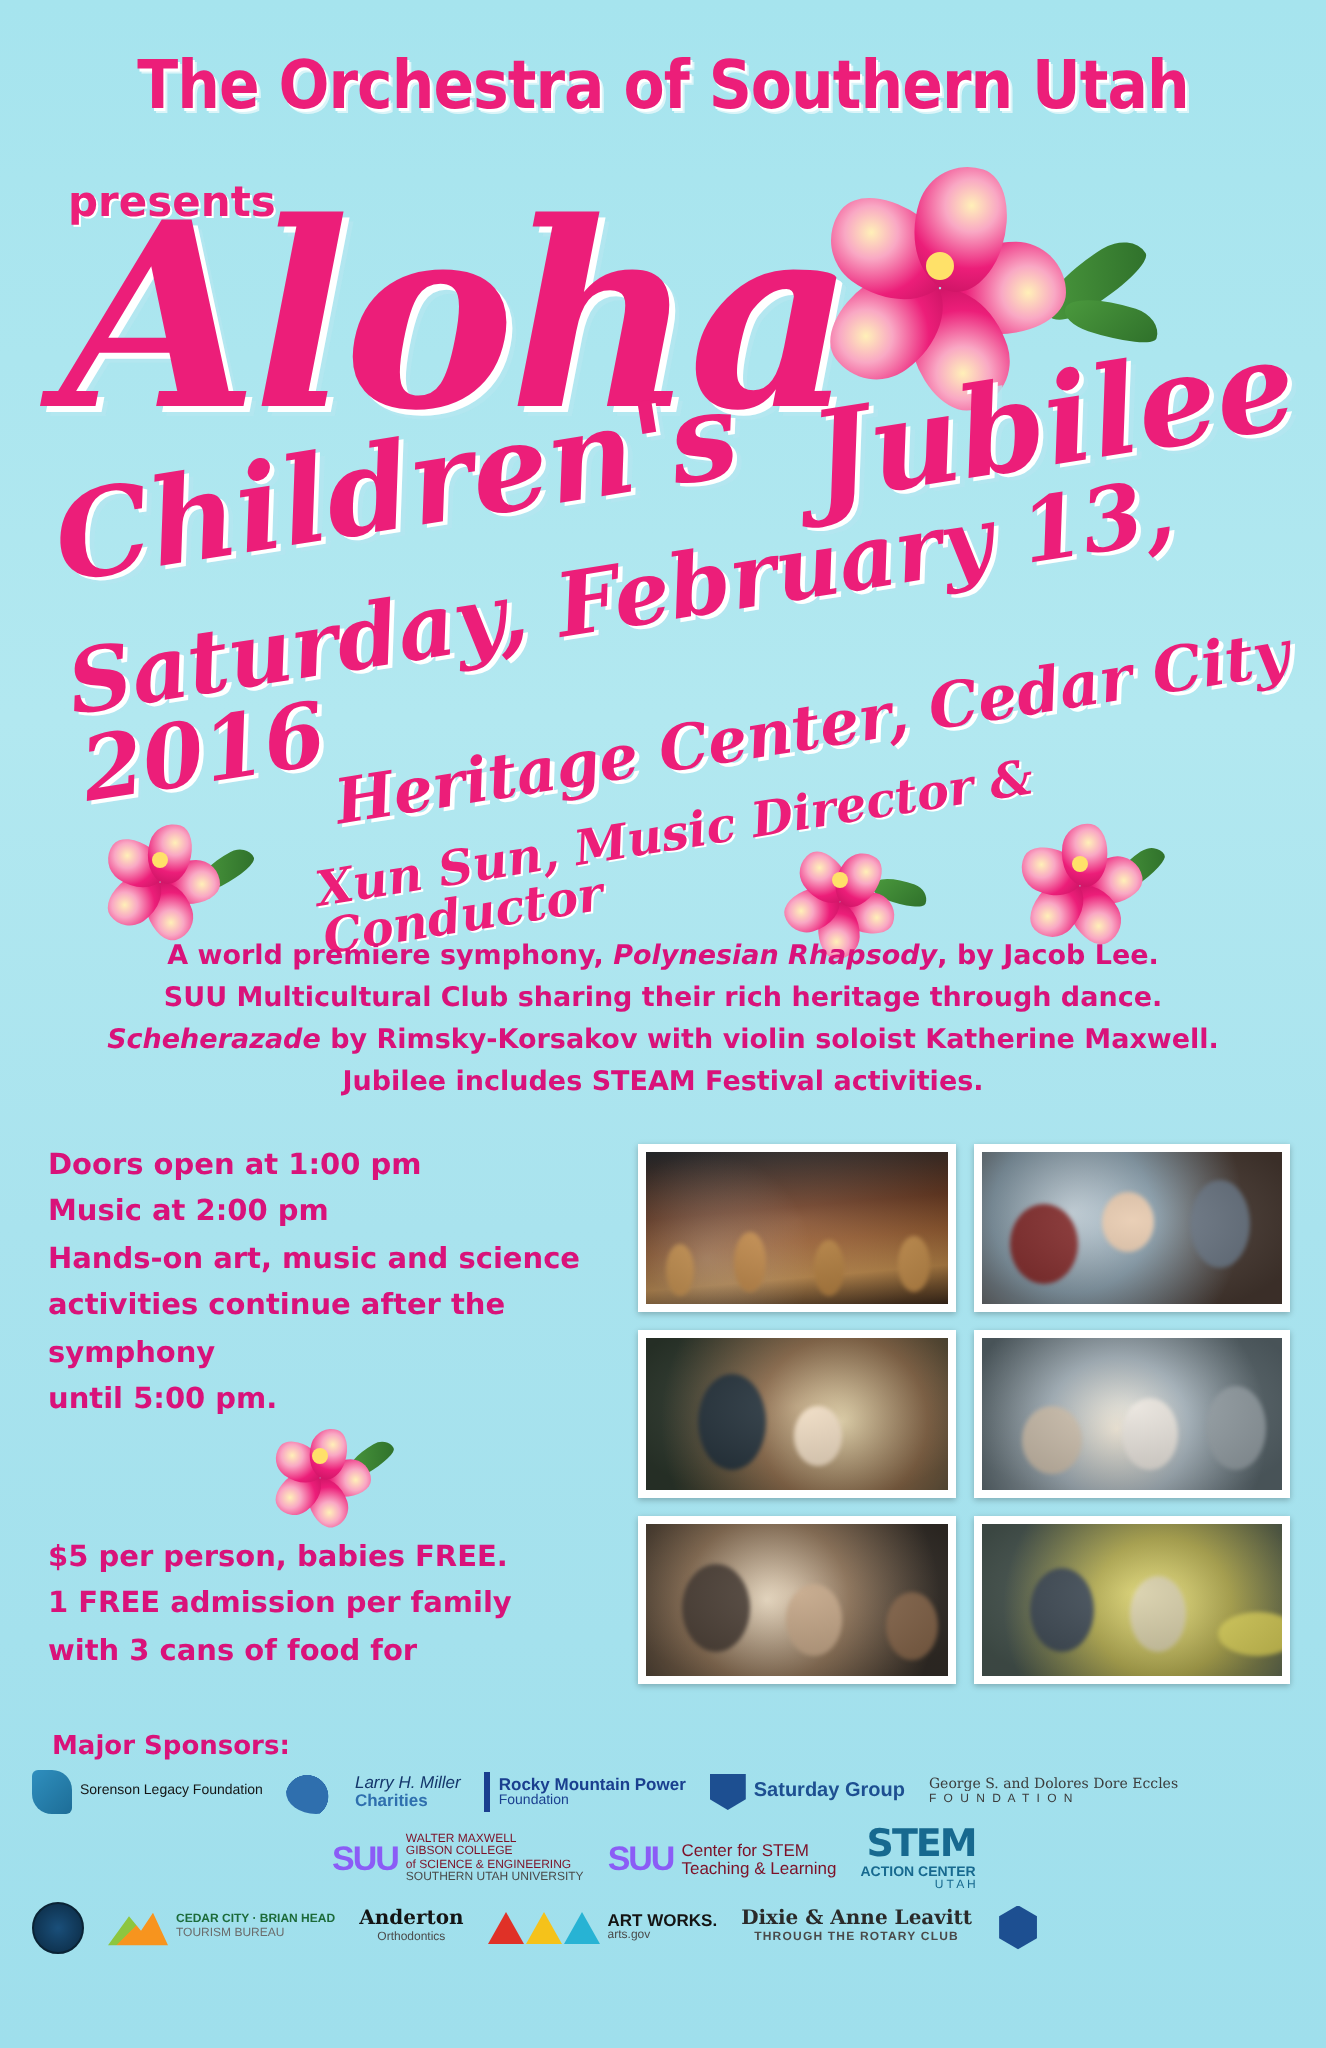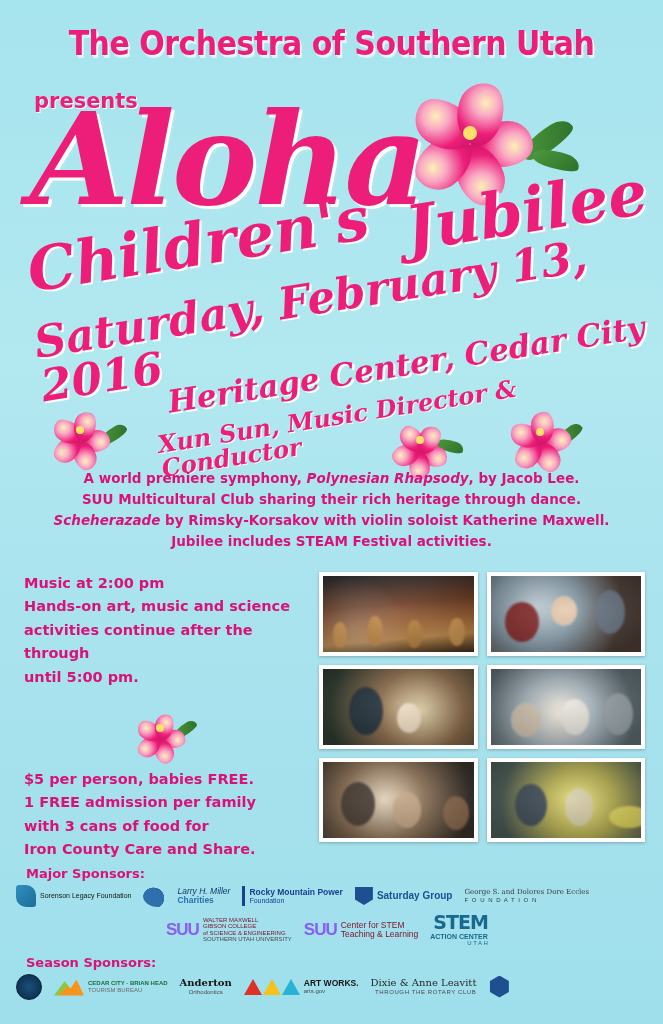--- a/index.html
+++ b/index.html
@@ -383,41 +383,41 @@
       <span>A world premiere symphony, </span><em>Polynesian Rhapsody</em><span>, by Jacob Lee.</span>
     </div>
     <div>SUU Multicultural Club sharing their rich heritage through dance.</div>
     <div>
       <em>Scheherazade</em><span> by Rimsky-Korsakov with violin soloist Katherine Maxwell.</span>
     </div>
     <div>Jubilee includes STEAM Festival activities.</div>
   </div>
 
   <div class="details">
+    <div>Doors open at 1:00 pm</div>
     <div>Music at 2:00 pm</div>
     <div>Hands-on art, music and science</div>
-    <div>activities continue after the through</div>
+    <div>activities continue after the symphony</div>
     <div>until 5:00 pm.</div>
   </div>
 
   <div class="flower" style="left:160px; top:728px;">
     <div class="leaf" style="left:12px; top:-4px; transform:rotate(-30deg); width:26px;height:11px;"></div>
     <div class="petal" style="left:0;top:0;transform:rotate(0deg) scale(0.85);"></div>
     <div class="petal" style="left:0;top:0;transform:rotate(72deg) scale(0.85);"></div>
     <div class="petal" style="left:0;top:0;transform:rotate(144deg) scale(0.85);"></div>
     <div class="petal" style="left:0;top:0;transform:rotate(216deg) scale(0.85);"></div>
     <div class="petal" style="left:0;top:0;transform:rotate(288deg) scale(0.85);"></div>
     <div class="center"></div>
   </div>
 
   <div class="pricing">
     <div>$5 per person, babies FREE.</div>
     <div>1 FREE admission per family</div>
     <div>with 3 cans of food for</div>
-    <div>Iron County Care and Share.</div>
   </div>
 
   <div class="photos">
     <div class="photo p1">
       <div class="blob" style="left:10px;top:46px;width:14px;height:26px;background:#d9a15c;"></div>
       <div class="blob" style="left:44px;top:40px;width:16px;height:30px;background:#c98f4d;"></div>
       <div class="blob" style="left:84px;top:44px;width:15px;height:28px;background:#b9823f;"></div>
       <div class="blob" style="left:126px;top:42px;width:16px;height:28px;background:#cf9650;"></div>
 
     </div>
@@ -506,21 +506,20 @@
 
       <div class="logo">
         <div class="lg-txt" style="text-align:right;">
           <div class="stem-mark">STEM</div>
           <div class="mini" style="color:#17698f;font-weight:bold;">ACTION CENTER</div>
           <div class="tiny" style="color:#17698f;">U  T  A  H</div>
         </div>
       </div>
     </div>
 
-    <div class="sp-head" style="margin-top:8px;">Season Sponsors:</div>
 
     <div class="sp-row" style="margin-top:4px;">
       <div class="logo">
         <div class="seal"></div>
       </div>
 
       <div class="logo">
         <div class="mtn"></div>
         <div class="lg-txt">
           <div class="tiny" style="color:#1c6b3a;font-weight:bold;">CEDAR CITY · BRIAN HEAD</div>
@@ -541,21 +540,21 @@
             <div class="tri-yel"></div>
             <div class="tri-cyn"></div>
         </div>
         <div class="lg-txt">
           <div class="sm blk" style="font-weight:bold;">ART WORKS.</div>
           <div class="tiny gray">arts.gov</div>
         </div>
       </div>
 
       <div class="logo">
-        <div class="lg-txt" style="text-align:right;">
+        <div class="lg-txt" style="text-align:center;font-weight:bold;">
           <div class="md" style="color:#2a2a2a;font-family:'DejaVu Serif',serif;">Dixie &amp; Anne Leavitt</div>
           <div class="tiny gray" style="letter-spacing:0.6px;">THROUGH THE ROTARY CLUB</div>
         </div>
       </div>
 
       <div class="logo">
         <div class="kiwanis-hex"></div>
       </div>
     </div>
   </div>

